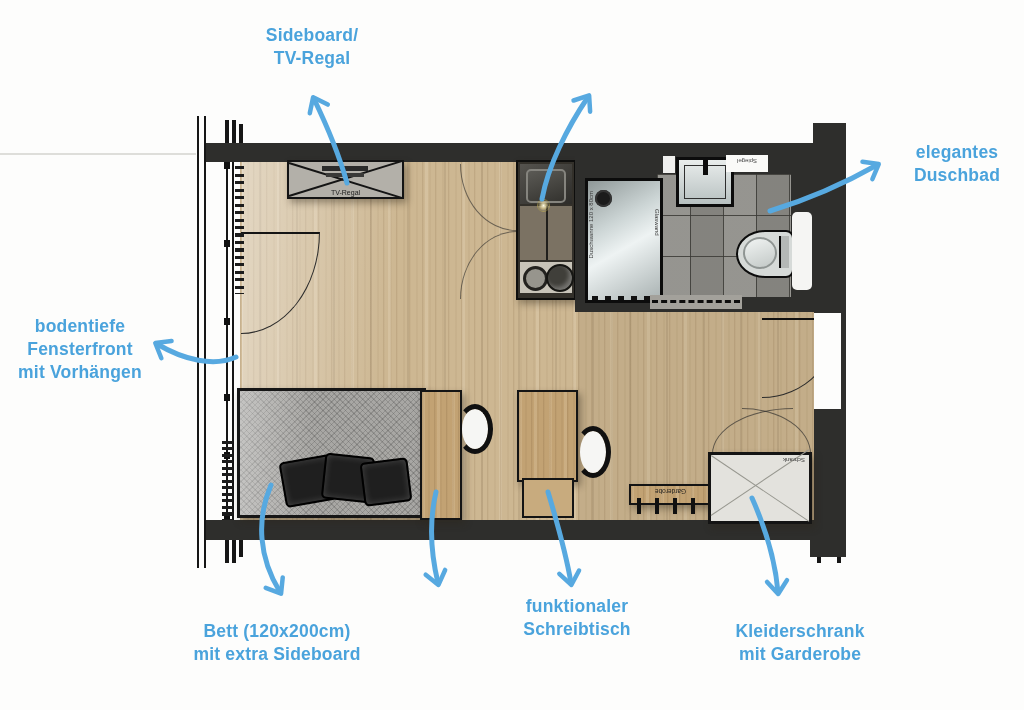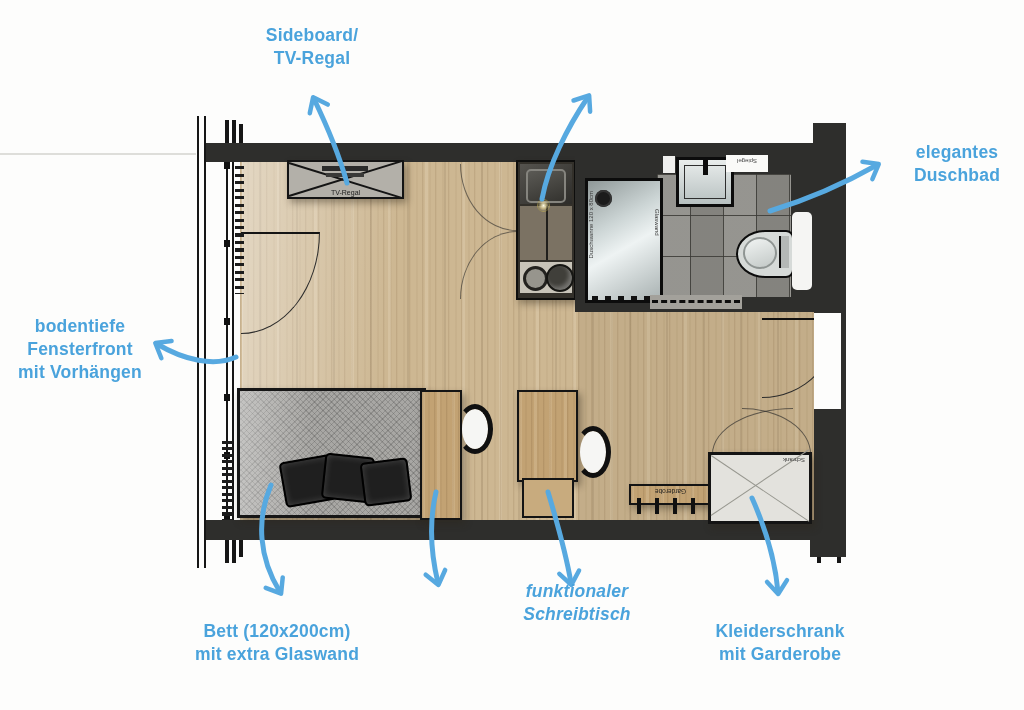--- a/index.html
+++ b/index.html
@@ -9,22 +9,22 @@
 
   
   .note{position:absolute;color:#4aa3dc;font-weight:bold;font-size:17.5px;line-height:23px;
         text-align:center;white-space:pre-line;letter-spacing:.2px;}
   .n-sideboard{left:227px;top:24px;width:170px;}
   .n-kitchen{left:512px;top:24px;width:180px;}
   .n-bath{left:872px;top:141px;width:170px;}
   .n-window{left:-5px;top:315px;width:170px;}
   .n-bed{left:172px;top:620px;width:210px;}
   .n-dining{left:347px;top:595px;width:170px;}
-  .n-desk{left:492px;top:580px;width:170px;font-style:italic;}
-  .n-wardrobe{left:675px;top:620px;width:210px;}
+  .n-desk{left:492px;top:595px;width:170px;}
+  .n-wardrobe{left:695px;top:620px;width:210px;}
 
   
   .wall{position:absolute;background:#2e2e2c;}
   .top-wall{left:205px;top:143px;width:641px;height:19px;}
   .notch-tr{left:813px;top:123px;width:33px;height:21px;}
   .right-wall{left:814px;top:143px;width:32px;height:414px;}
   .door-gap{left:814px;top:313px;width:27px;height:96px;background:#fdfdfc;}
   .bottom-wall{left:205px;top:520px;width:607px;height:20px;}
   .corner-br{left:810px;top:520px;width:36px;height:37px;}
   .tickbr1{left:817px;top:557px;width:4px;height:6px;background:#161616;}
@@ -296,19 +296,19 @@
   </svg>
 
   <div class="note n-sideboard">Sideboard/
 TV-Regal</div>
   <div class="note n-bath">elegantes
 Duschbad</div>
   <div class="note n-window">bodentiefe
 Fensterfront
 mit Vorhängen</div>
   <div class="note n-bed">Bett (120x200cm)
-mit extra Glaswand</div>
+mit extra Sideboard</div>
   <div class="note n-desk">funktionaler
 Schreibtisch</div>
   <div class="note n-wardrobe">Kleiderschrank
 mit Garderobe</div>
 
 </div>
 
 </body></html>

